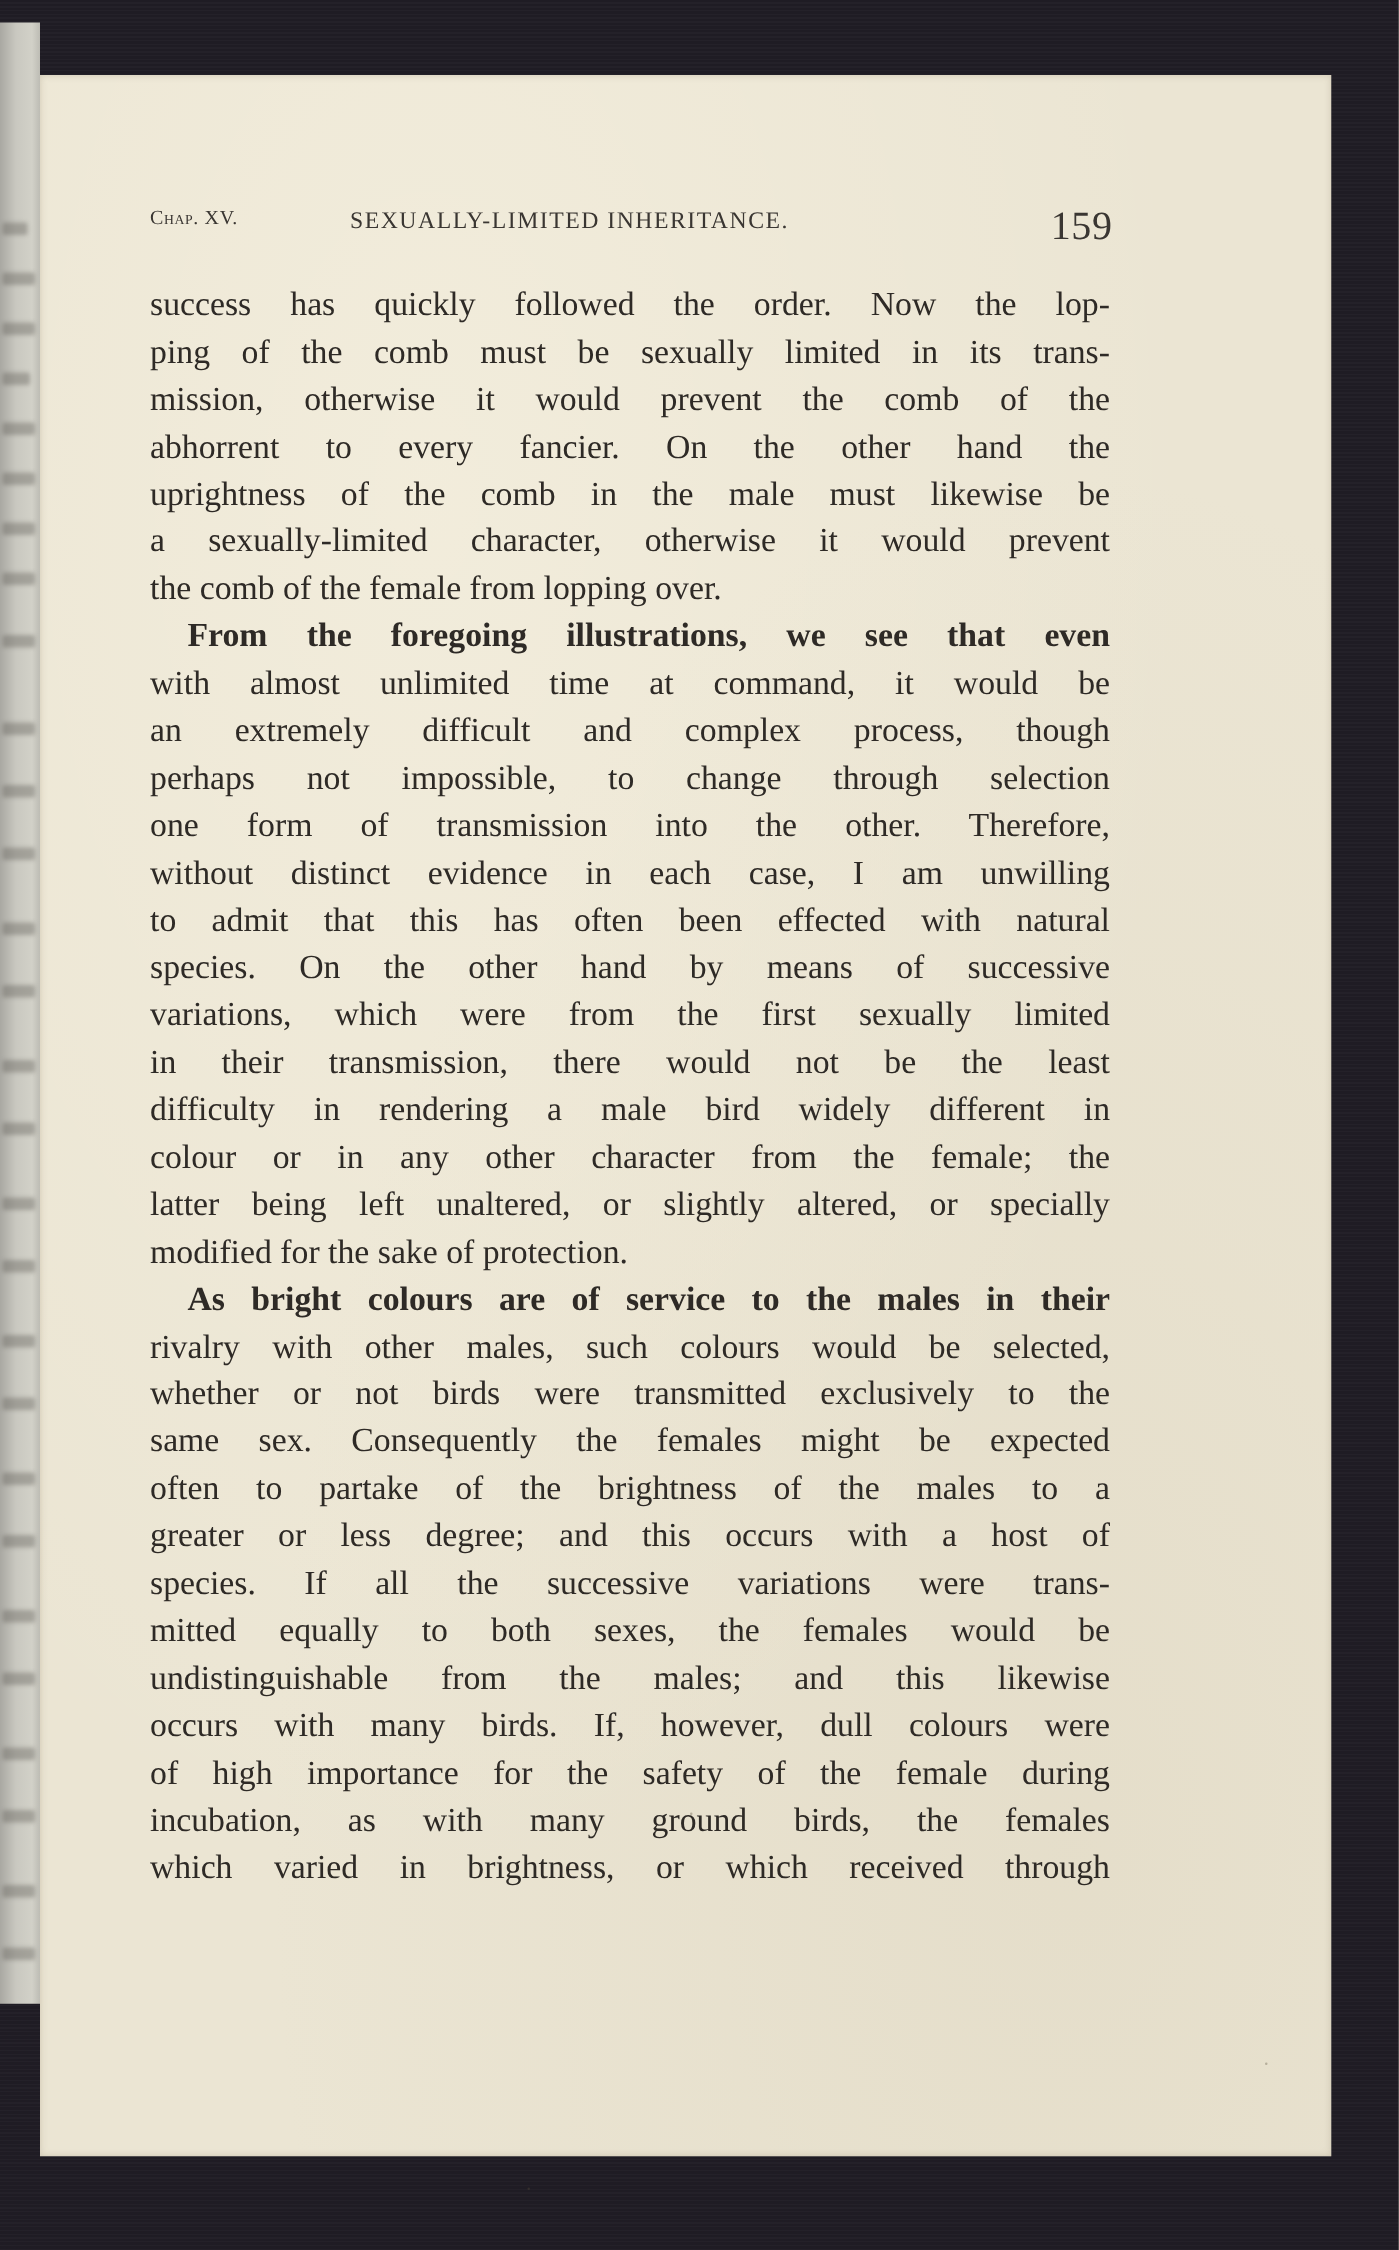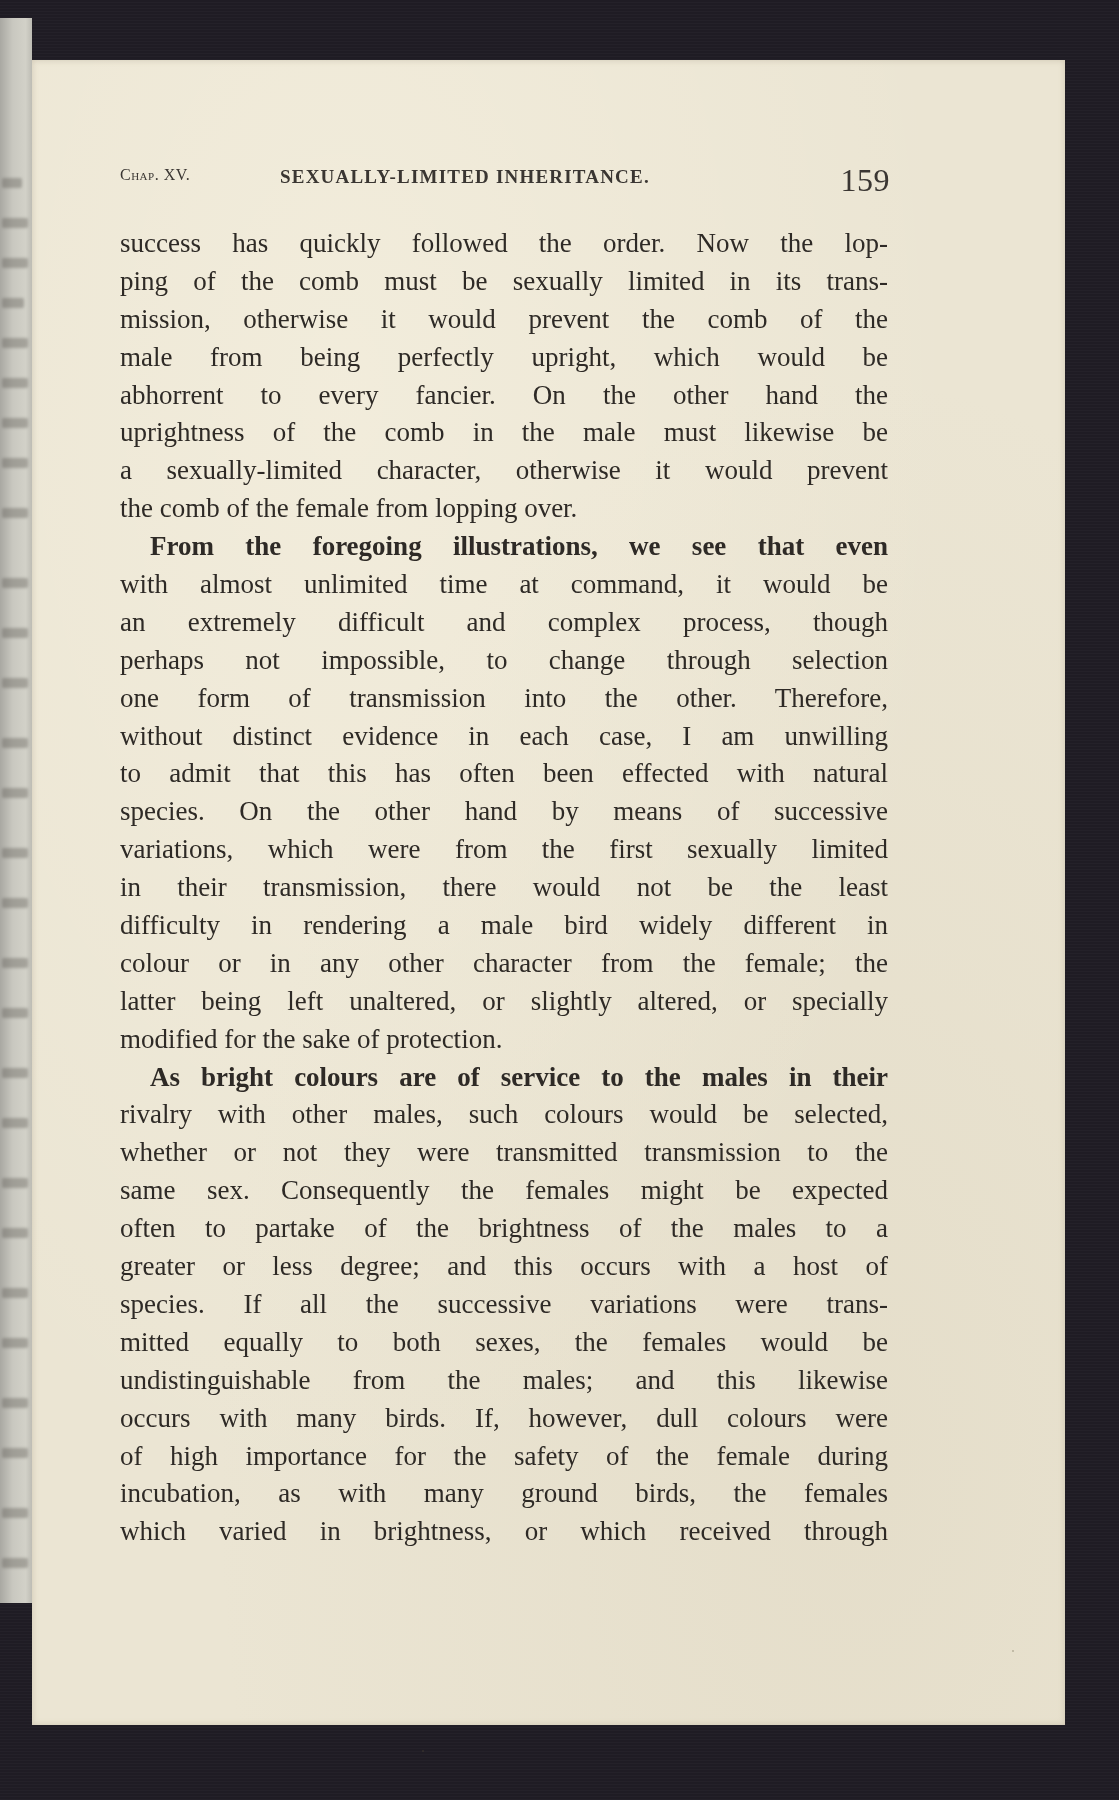--- a/index.html
+++ b/index.html
@@ -63,21 +63,20 @@
       top: 4px;
       font-variant: small-caps;
       font-size: 16px;
     }
     .running-head .title {
       position: absolute;
       left: 160px;
       top: 4px;
       font-size: 19px;
       letter-spacing: 1.2px;
-      font-weight: bold;
     }
     .running-head .folio {
       position: absolute;
       right: -2px;
       top: 0;
       font-size: 32px;
     }
     .body-text {
       position: absolute;
       left: 88px;
@@ -152,42 +151,41 @@
   <div class="running-head">
     <span class="chap">Chap. XV.</span>
     <span class="title">SEXUALLY-LIMITED INHERITANCE.</span>
     <span class="folio">159</span>
   </div>
 
   <div class="body-text">
     <span class="line">success has quickly followed the order.  Now the lop-</span>
     <span class="line">ping of the comb must be sexually limited in its trans-</span>
     <span class="line">mission, otherwise it would prevent the comb of the</span>
-    <span class="line">male from being perfectly upright, which would be</span>
     <span class="line">abhorrent to every fancier.  On the other hand the</span>
     <span class="line">uprightness of the comb in the male must likewise be</span>
     <span class="line">a sexually-limited character, otherwise it would prevent</span>
     <span class="line last">the comb of the female from lopping over.</span>
     <span class="line indent">From the foregoing illustrations, we see that even</span>
     <span class="line">with almost unlimited time at command, it would be</span>
     <span class="line">an extremely difficult and complex process, though</span>
     <span class="line">perhaps not impossible, to change through selection</span>
     <span class="line">one form of transmission into the other.  Therefore,</span>
     <span class="line">without distinct evidence in each case, I am unwilling</span>
     <span class="line">to admit that this has often been effected with natural</span>
     <span class="line">species.  On the other hand by means of successive</span>
     <span class="line">variations, which were from the first sexually limited</span>
     <span class="line">in their transmission, there would not be the least</span>
     <span class="line">difficulty in rendering a male bird widely different in</span>
     <span class="line">colour or in any other character from the female; the</span>
     <span class="line">latter being left unaltered, or slightly altered, or specially</span>
     <span class="line last">modified for the sake of protection.</span>
     <span class="line indent">As bright colours are of service to the males in their</span>
     <span class="line">rivalry with other males, such colours would be selected,</span>
-    <span class="line">whether or not they were transmitted transmission to the</span>
+    <span class="line">whether or not birds were transmitted exclusively to the</span>
     <span class="line">same sex.  Consequently the females might be expected</span>
     <span class="line">often to partake of the brightness of the males to a</span>
     <span class="line">greater or less degree; and this occurs with a host of</span>
     <span class="line">species.  If all the successive variations were trans-</span>
     <span class="line">mitted equally to both sexes, the females would be</span>
     <span class="line">undistinguishable from the males; and this likewise</span>
     <span class="line">occurs with many birds.  If, however, dull colours were</span>
     <span class="line">of high importance for the safety of the female during</span>
     <span class="line">incubation, as with many ground birds, the females</span>
     <span class="line">which varied in brightness, or which received through</span>

